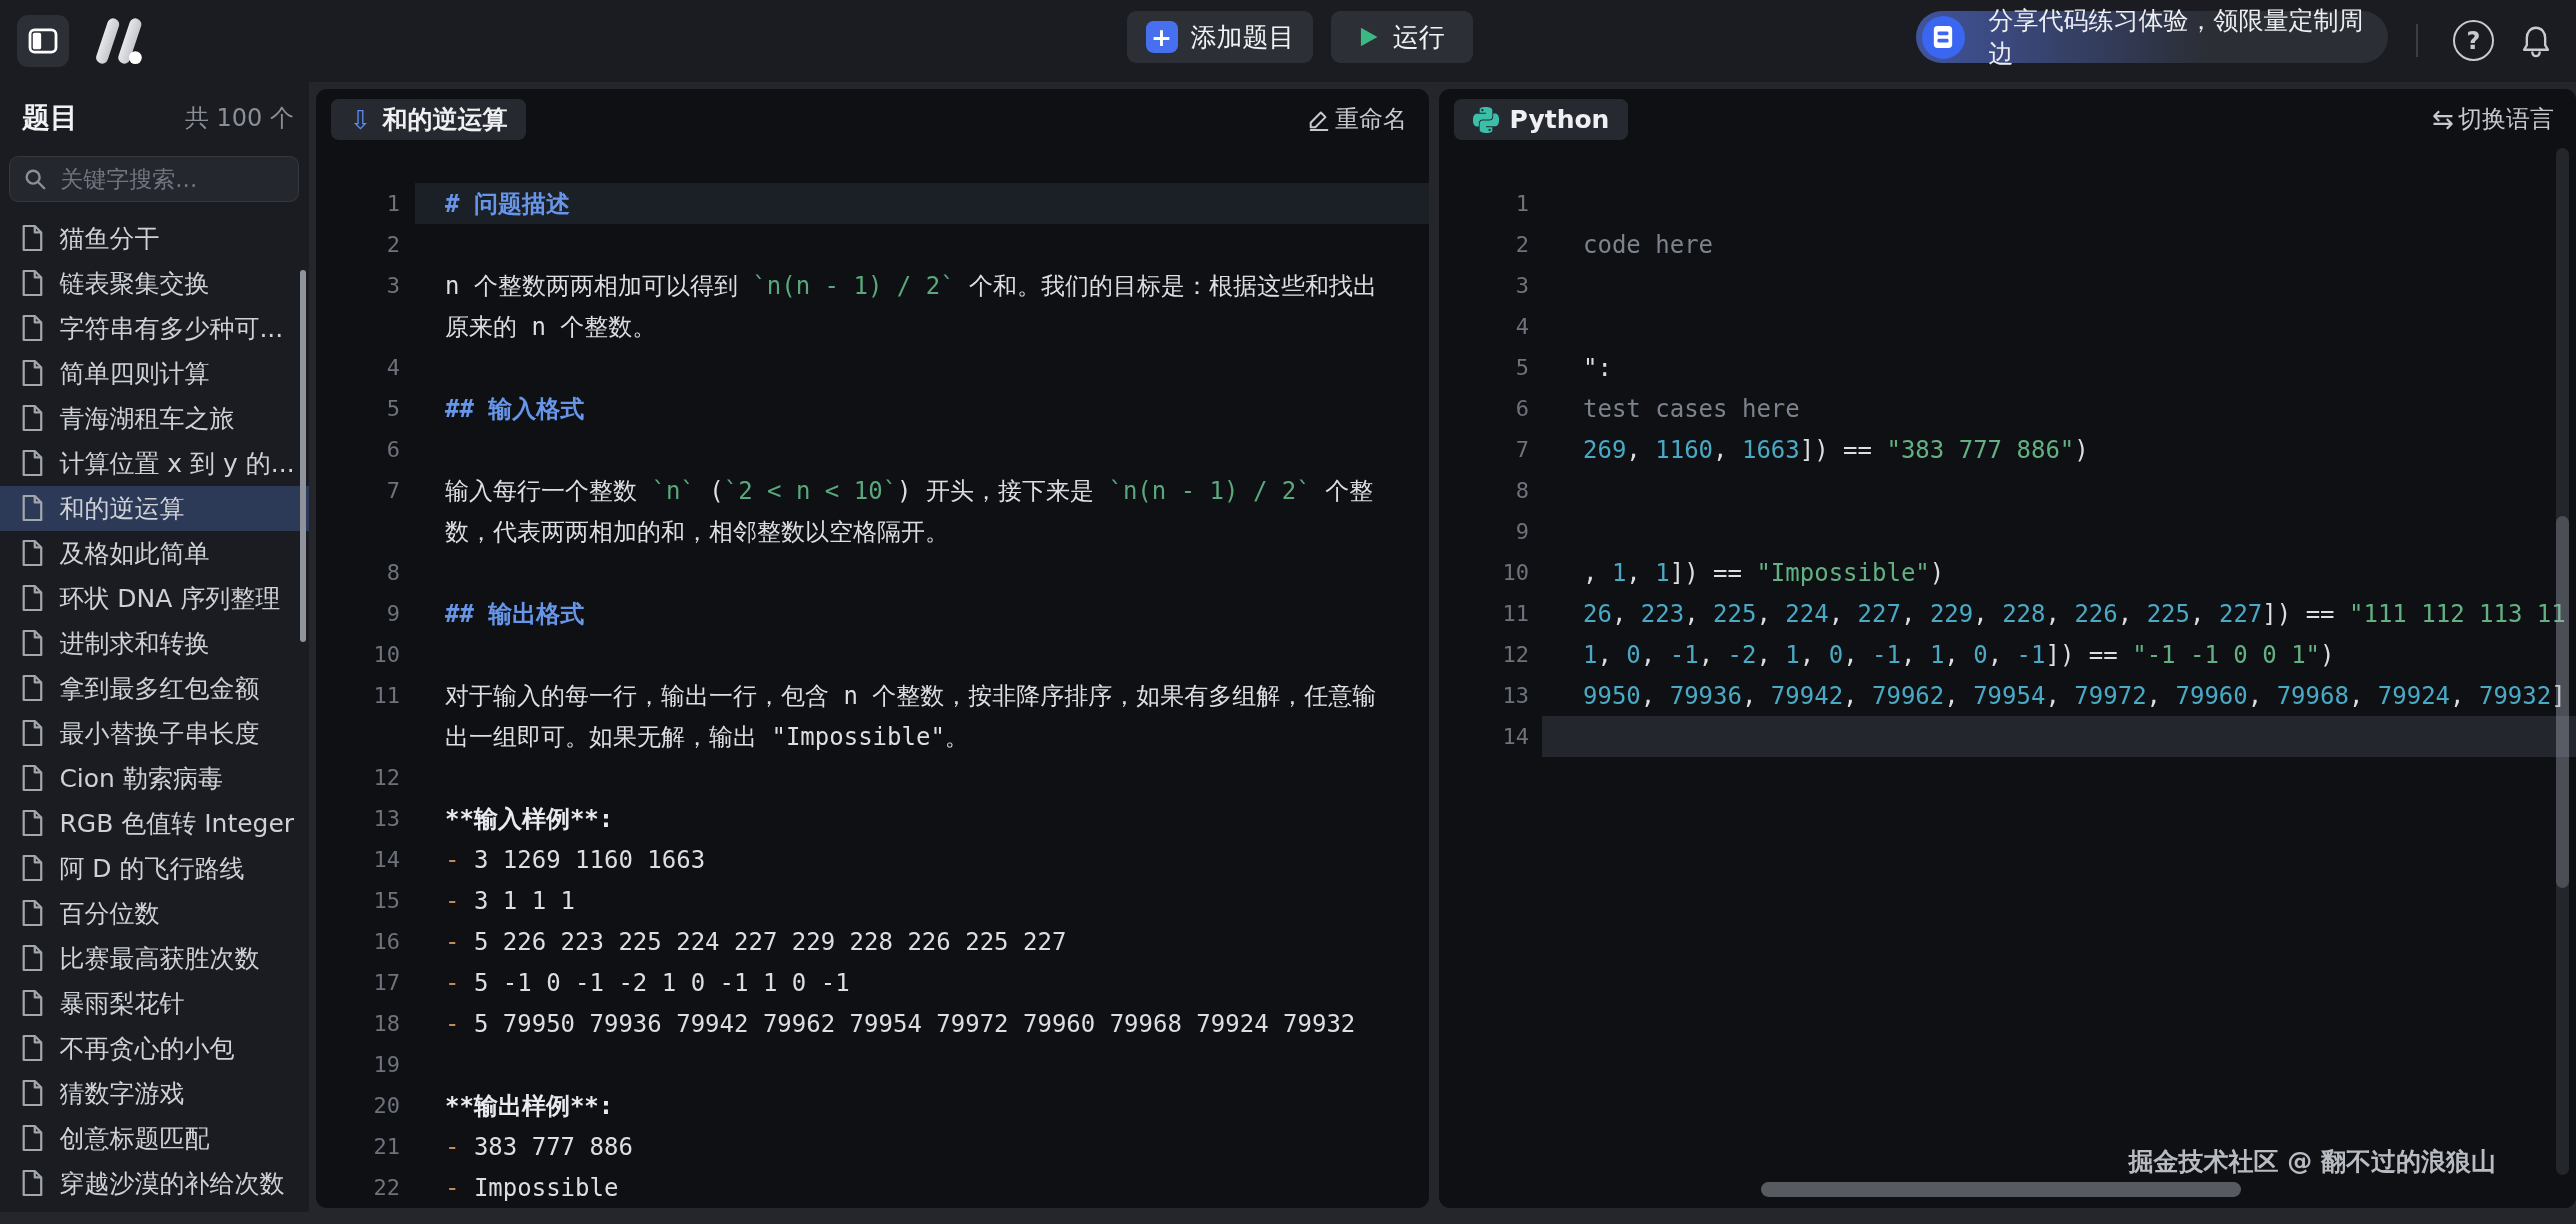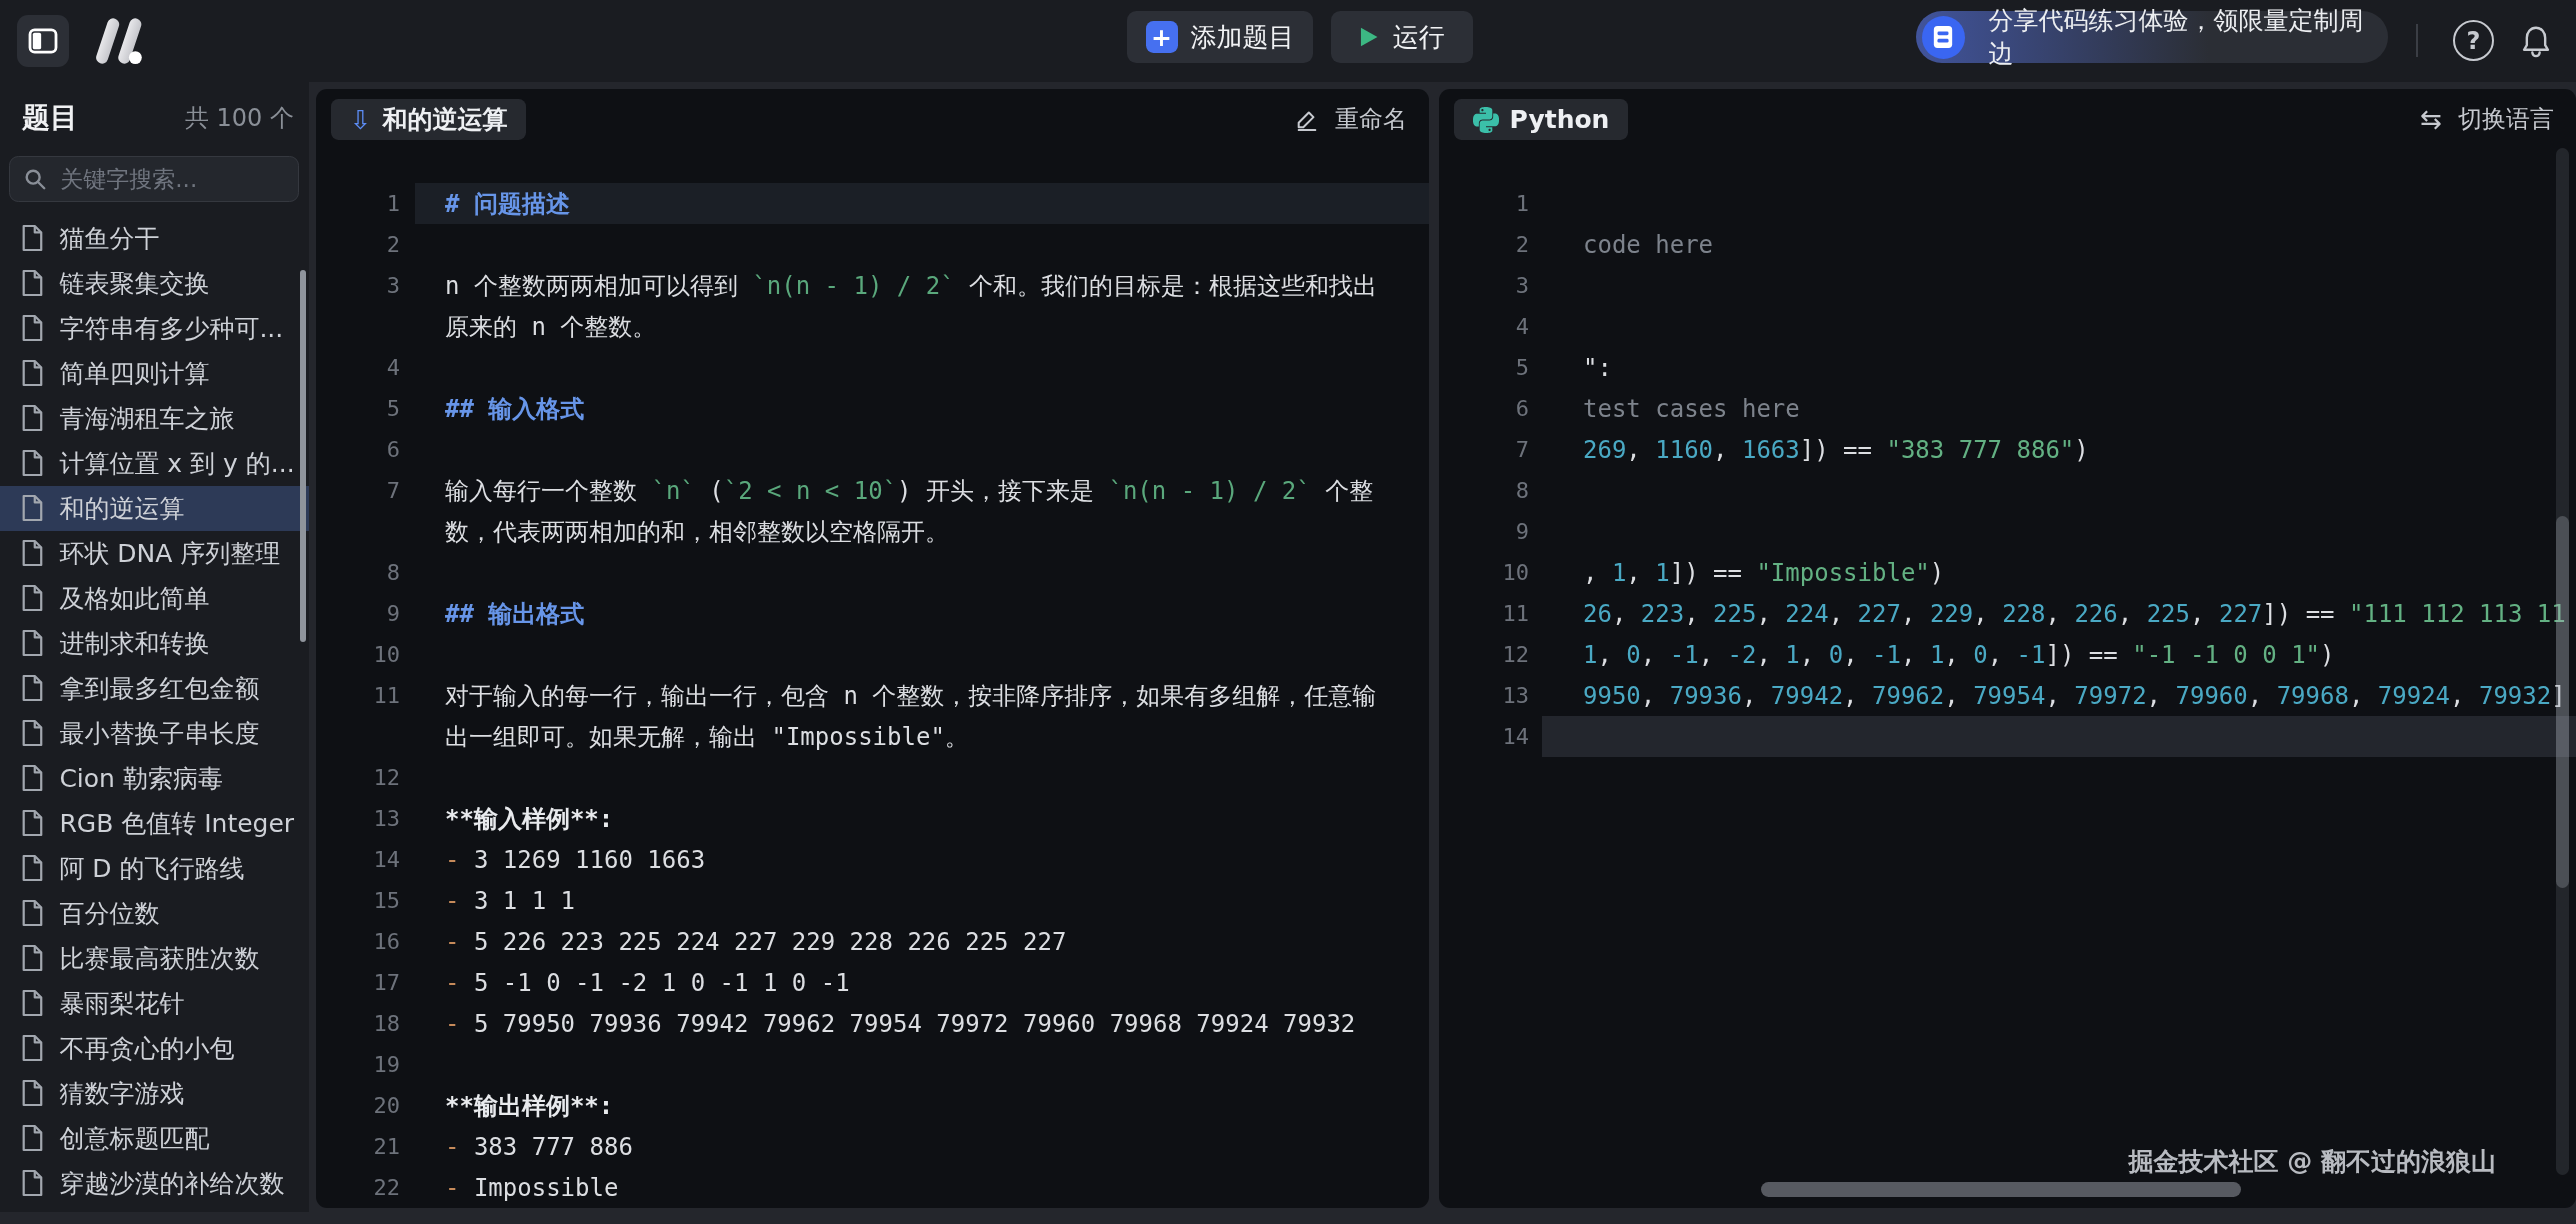--- a/index.html
+++ b/index.html
@@ -42,21 +42,21 @@
   .sb-item.sel{background:#2d3a57;}
   .sb-scroll{position:absolute;right:2.8px;top:188px;width:6.5px;height:372px;border-radius:3.7px;background:#8f949c;}
 
   
   .panel{position:absolute;top:89px;background:#0e1014;border-radius:11px;overflow:hidden;}
   .panel-mid{left:316px;width:1113px;height:1119px;}
   .panel-right{left:1439px;width:1137px;height:1119px;}
   .p-head{position:absolute;left:0;top:0;right:0;height:59px;}
   .p-tab{position:absolute;left:15px;top:10.2px;height:41px;border-radius:7.4px;background:#26292f;
     display:flex;align-items:center;gap:11px;padding:0 18.6px;color:#eef0f3;font-size:25px;font-weight:bold;}
-  .p-action{position:absolute;right:22px;top:14px;display:flex;align-items:center;gap:16px;color:#c6c9cf;font-size:24px;}
+  .p-action{position:absolute;right:22px;top:14px;display:flex;align-items:center;gap:4px;color:#c6c9cf;font-size:24px;}
   .arrow-down-glyph{color:#5c8df6;font-size:26px;font-weight:normal;}
   .swap-glyph{font-size:26px;}
 
   
   .rows{position:absolute;left:0;top:94px;right:0;}
   .row{height:41px;display:flex;align-items:center;font-family:"DejaVu Sans Mono","Liberation Mono",monospace;font-size:24px;white-space:pre;}
   .ln{flex:none;text-align:right;color:#6d727b;font-size:22px;}
   .panel-mid .ln{width:84px;}
   .panel-right .ln{width:90px;}
   .body{flex:1;height:41px;display:flex;align-items:center;overflow:hidden;white-space:pre;}
@@ -188,28 +188,28 @@
             <path d="M4 2 H16 L23 9 V28 H4 Z" fill="none" stroke="#a2a7af" stroke-width="2.4" stroke-linejoin="round"></path>
             <path d="M16 2 V9 H23" fill="none" stroke="#a2a7af" stroke-width="2.4" stroke-linejoin="round"></path>
           </svg>
           <span>和的逆运算</span>
         </div>
         <div class="sb-item">
           <svg width="24" height="28" viewBox="0 0 26 30">
             <path d="M4 2 H16 L23 9 V28 H4 Z" fill="none" stroke="#a2a7af" stroke-width="2.4" stroke-linejoin="round"></path>
             <path d="M16 2 V9 H23" fill="none" stroke="#a2a7af" stroke-width="2.4" stroke-linejoin="round"></path>
           </svg>
+          <span>及格如此简单</span>
+        </div>
+        <div class="sb-item">
+          <svg width="24" height="28" viewBox="0 0 26 30">
+            <path d="M4 2 H16 L23 9 V28 H4 Z" fill="none" stroke="#a2a7af" stroke-width="2.4" stroke-linejoin="round"></path>
+            <path d="M16 2 V9 H23" fill="none" stroke="#a2a7af" stroke-width="2.4" stroke-linejoin="round"></path>
+          </svg>
           <span>环状 DNA 序列整理</span>
-        </div>
-        <div class="sb-item">
-          <svg width="24" height="28" viewBox="0 0 26 30">
-            <path d="M4 2 H16 L23 9 V28 H4 Z" fill="none" stroke="#a2a7af" stroke-width="2.4" stroke-linejoin="round"></path>
-            <path d="M16 2 V9 H23" fill="none" stroke="#a2a7af" stroke-width="2.4" stroke-linejoin="round"></path>
-          </svg>
-          <span>及格如此简单</span>
         </div>
         <div class="sb-item">
           <svg width="24" height="28" viewBox="0 0 26 30">
             <path d="M4 2 H16 L23 9 V28 H4 Z" fill="none" stroke="#a2a7af" stroke-width="2.4" stroke-linejoin="round"></path>
             <path d="M16 2 V9 H23" fill="none" stroke="#a2a7af" stroke-width="2.4" stroke-linejoin="round"></path>
           </svg>
           <span>进制求和转换</span>
         </div>
         <div class="sb-item">
           <svg width="24" height="28" viewBox="0 0 26 30">

